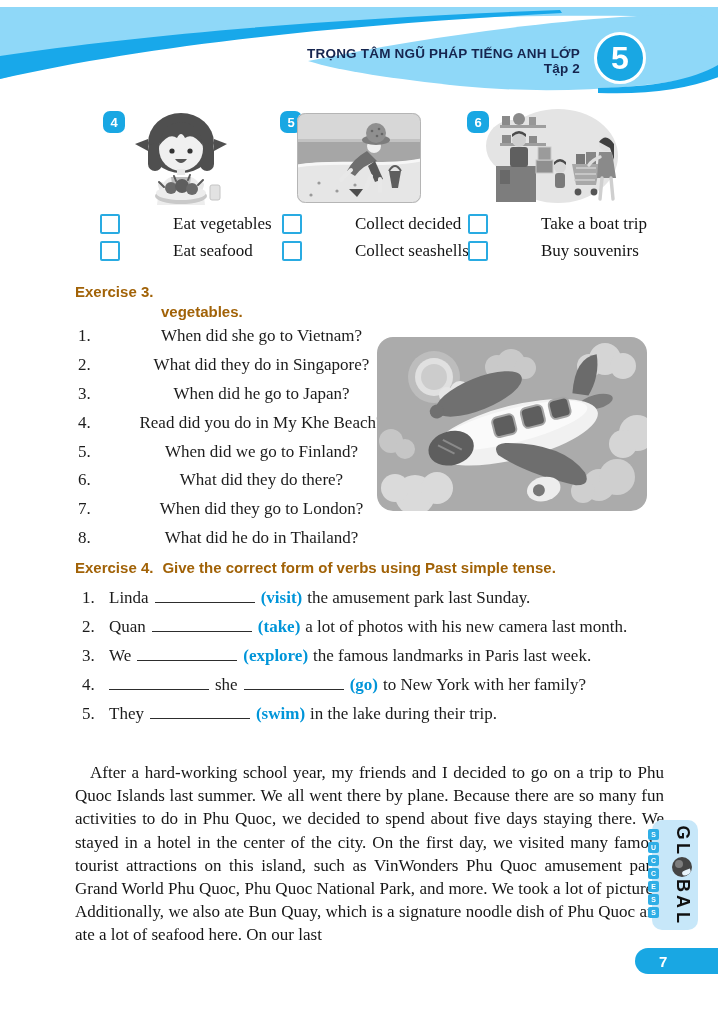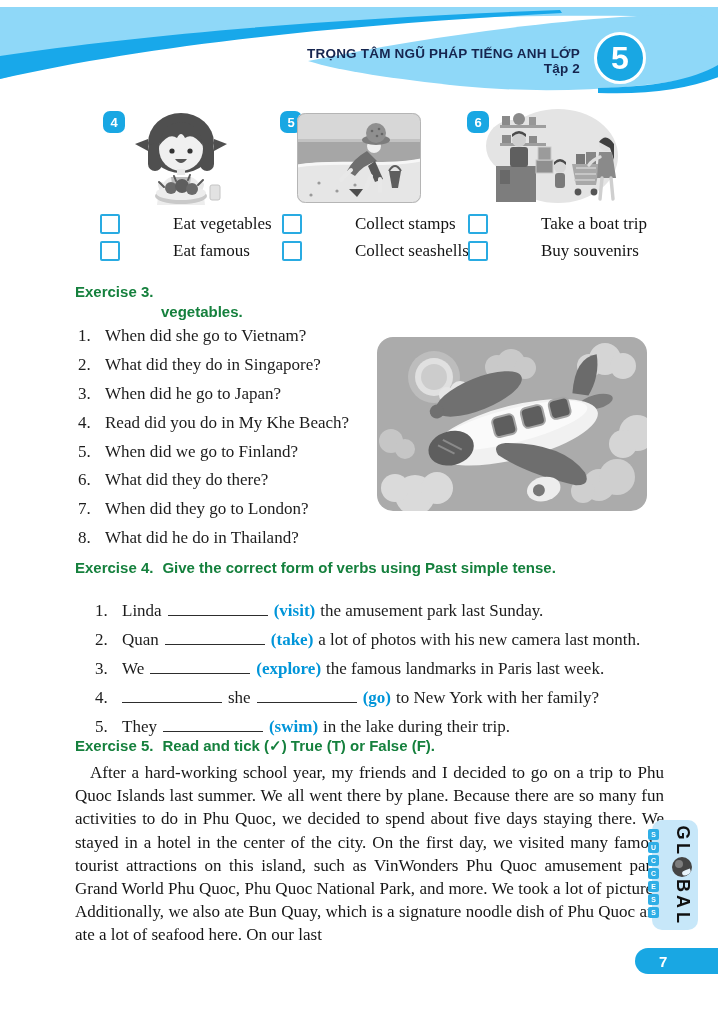--- a/index.html
+++ b/index.html
@@ -19,36 +19,36 @@
   
   .num-badge{position:absolute;width:22px;height:22px;border-radius:7px;background:#19A7E3;
     display:flex;align-items:center;justify-content:center;color:#fff;
     font-family:"Liberation Sans",sans-serif;font-weight:700;font-size:13px;}
   .opt{position:absolute;display:flex;align-items:center;height:22px;gap:44px;}
   .cb{width:16px;height:16px;border:2.4px solid #29ABE2;border-radius:2px;background:#fff;
       flex:0 0 auto;}
   .opt-label{margin-left:9px;font-size:17px;color:#141414;}
 
   
-  .ex-head{position:absolute;left:75px;width:588px;color:#15803d;
+  .ex-head{position:absolute;left:75px;width:588px;color:#a16207;
     font-family:"Liberation Sans",sans-serif;font-weight:700;font-size:15px;line-height:19.5px;}
   .ex-head-row{display:flex;}
   .ex-label{white-space:nowrap;margin-right:9px;}
   .ex-title{white-space:nowrap;}
   .ex-title-j{flex:1;text-align:justify;text-align-last:justify;}
   .ex-head-cont{margin-left:86px;}
 
   
   .q-list{position:absolute;left:78px;top:327px;width:340px;margin:0;padding:0;
     list-style:none;counter-reset:q;font-size:17px;line-height:17.6px;white-space:nowrap;}
-  .q-list li{counter-increment:q;margin:0 0 11.3px 0;padding-left:27px;position:relative;}
+  .q-list li{counter-increment:q;margin:0 0 11.3px 0;padding-left:27px;position:relative;text-align:center;}
   .q-list li::before{content:counter(q) ".";position:absolute;left:0;}
 
   
-  .e4-list{position:absolute;left:78px;top:585px;width:600px;margin:17px;padding:0;
+  .e4-list{position:absolute;left:78px;top:585px;width:600px;margin:4px;padding:0;
     list-style:none;counter-reset:e;font-size:17px;line-height:18px;white-space:nowrap;}
   .e4-list li{counter-increment:e;margin:0 0 11px 0;padding-left:27px;position:relative;}
   .e4-list li::before{content:counter(e) ".";position:absolute;left:0;}
   .blank{display:inline-block;width:100px;height:12px;border-bottom:1.5px solid #2d2d2d;
     margin:0 6px;vertical-align:baseline;}
   .verb{font-weight:700;color:#0095D9;margin-right:5px;}
 
   
   .passage{position:absolute;left:75px;top:761px;width:589px;font-size:17px;
     line-height:23.2px;text-align:justify;text-indent:15px;color:#161616;}
@@ -199,25 +199,25 @@
     <path d="M116,74 L114,95 M125,74 L127,95" stroke="#CFCFCF" stroke-width="3.4" stroke-linecap="round"></path>
     <path d="M114,53 Q106,56 103,61" stroke="#DEDEDE" stroke-width="3.4" fill="none" stroke-linecap="round"></path>
   </svg>
 
   <div class="opt" style="left:100px;top:213px">
     <span class="cb"></span>
     <span class="opt-label">Eat vegetables</span>
   </div>
   <div class="opt" style="left:100px;top:240px">
     <span class="cb"></span>
-    <span class="opt-label">Eat famous</span>
+    <span class="opt-label">Eat seafood</span>
   </div>
   <div class="opt" style="left:282px;top:213px">
     <span class="cb"></span>
-    <span class="opt-label">Collect stamps</span>
+    <span class="opt-label">Collect decided</span>
   </div>
   <div class="opt" style="left:468px;top:213px">
     <span class="cb"></span>
     <span class="opt-label">Take a boat trip</span>
   </div>
   <div class="opt" style="left:282px;top:240px">
     <span class="cb"></span>
     <span class="opt-label">Collect seashells</span>
   </div>
   <div class="opt" style="left:468px;top:240px">
@@ -302,26 +302,20 @@
       <span>We</span><span class="blank"></span><span class="verb">(explore)</span><span>the famous landmarks in Paris last week.</span>
     </li>
     <li>
       <span class="blank" style="margin-left:0"></span><span>she</span><span class="blank"></span><span class="verb">(go)</span><span>to New York with her family?</span>
     </li>
     <li>
       <span>They</span><span class="blank"></span><span class="verb">(swim)</span><span>in the lake during their trip.</span>
     </li>
   </ol>
 
-  <div class="ex-head" style="top:736px">
-    <div class="ex-head-row">
-      <span class="ex-label">Exercise 5.</span>
-      <span class="ex-title">Read and tick (✓) True (T) or False (F).</span>
-    </div>
-  </div>
 
   <div class="passage">After a hard-working school year, my friends and I decided to go on a trip to Phu Quoc Islands last summer. We all went there by plane. Because there are so many fun activities to do in Phu Quoc, we decided to spend about five days staying there. We stayed in a hotel in the center of the city. On the first day, we visited many famous tourist attractions on this island, such as VinWonders Phu Quoc amusement park, Grand World Phu Quoc, Phu Quoc National Park, and more. We took a lot of pictures. Additionally, we also ate Bun Quay, which is a signature noodle dish of Phu Quoc and ate a lot of seafood here. On our last</div>
 
   <div class="logo">
     <div class="succ-col">
       <div class="succ-sq">S</div>
       <div class="succ-sq">U</div>
       <div class="succ-sq">C</div>
       <div class="succ-sq">C</div>
       <div class="succ-sq">E</div>

